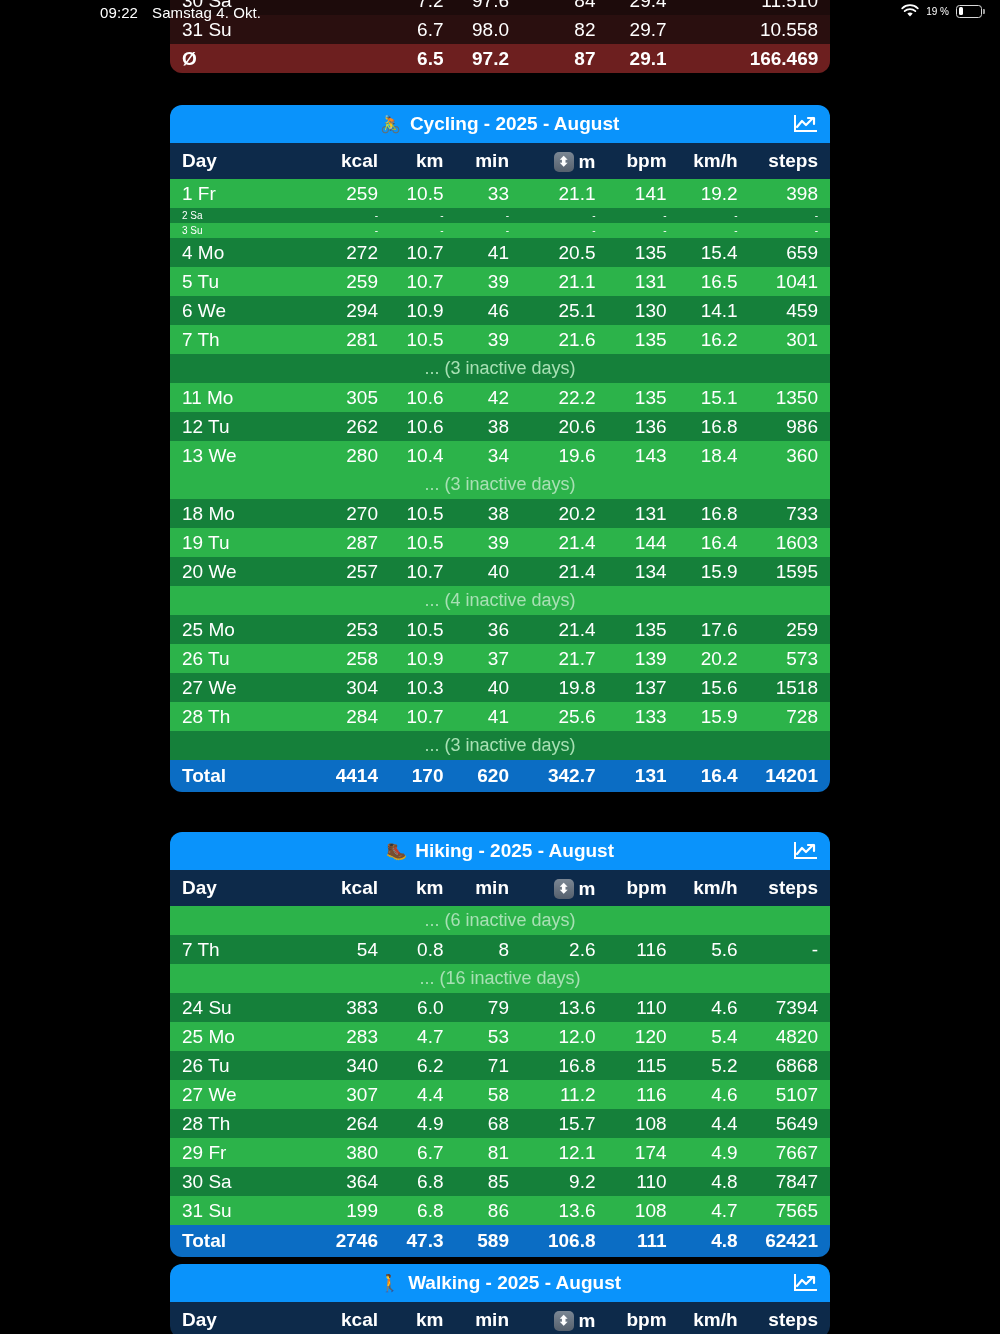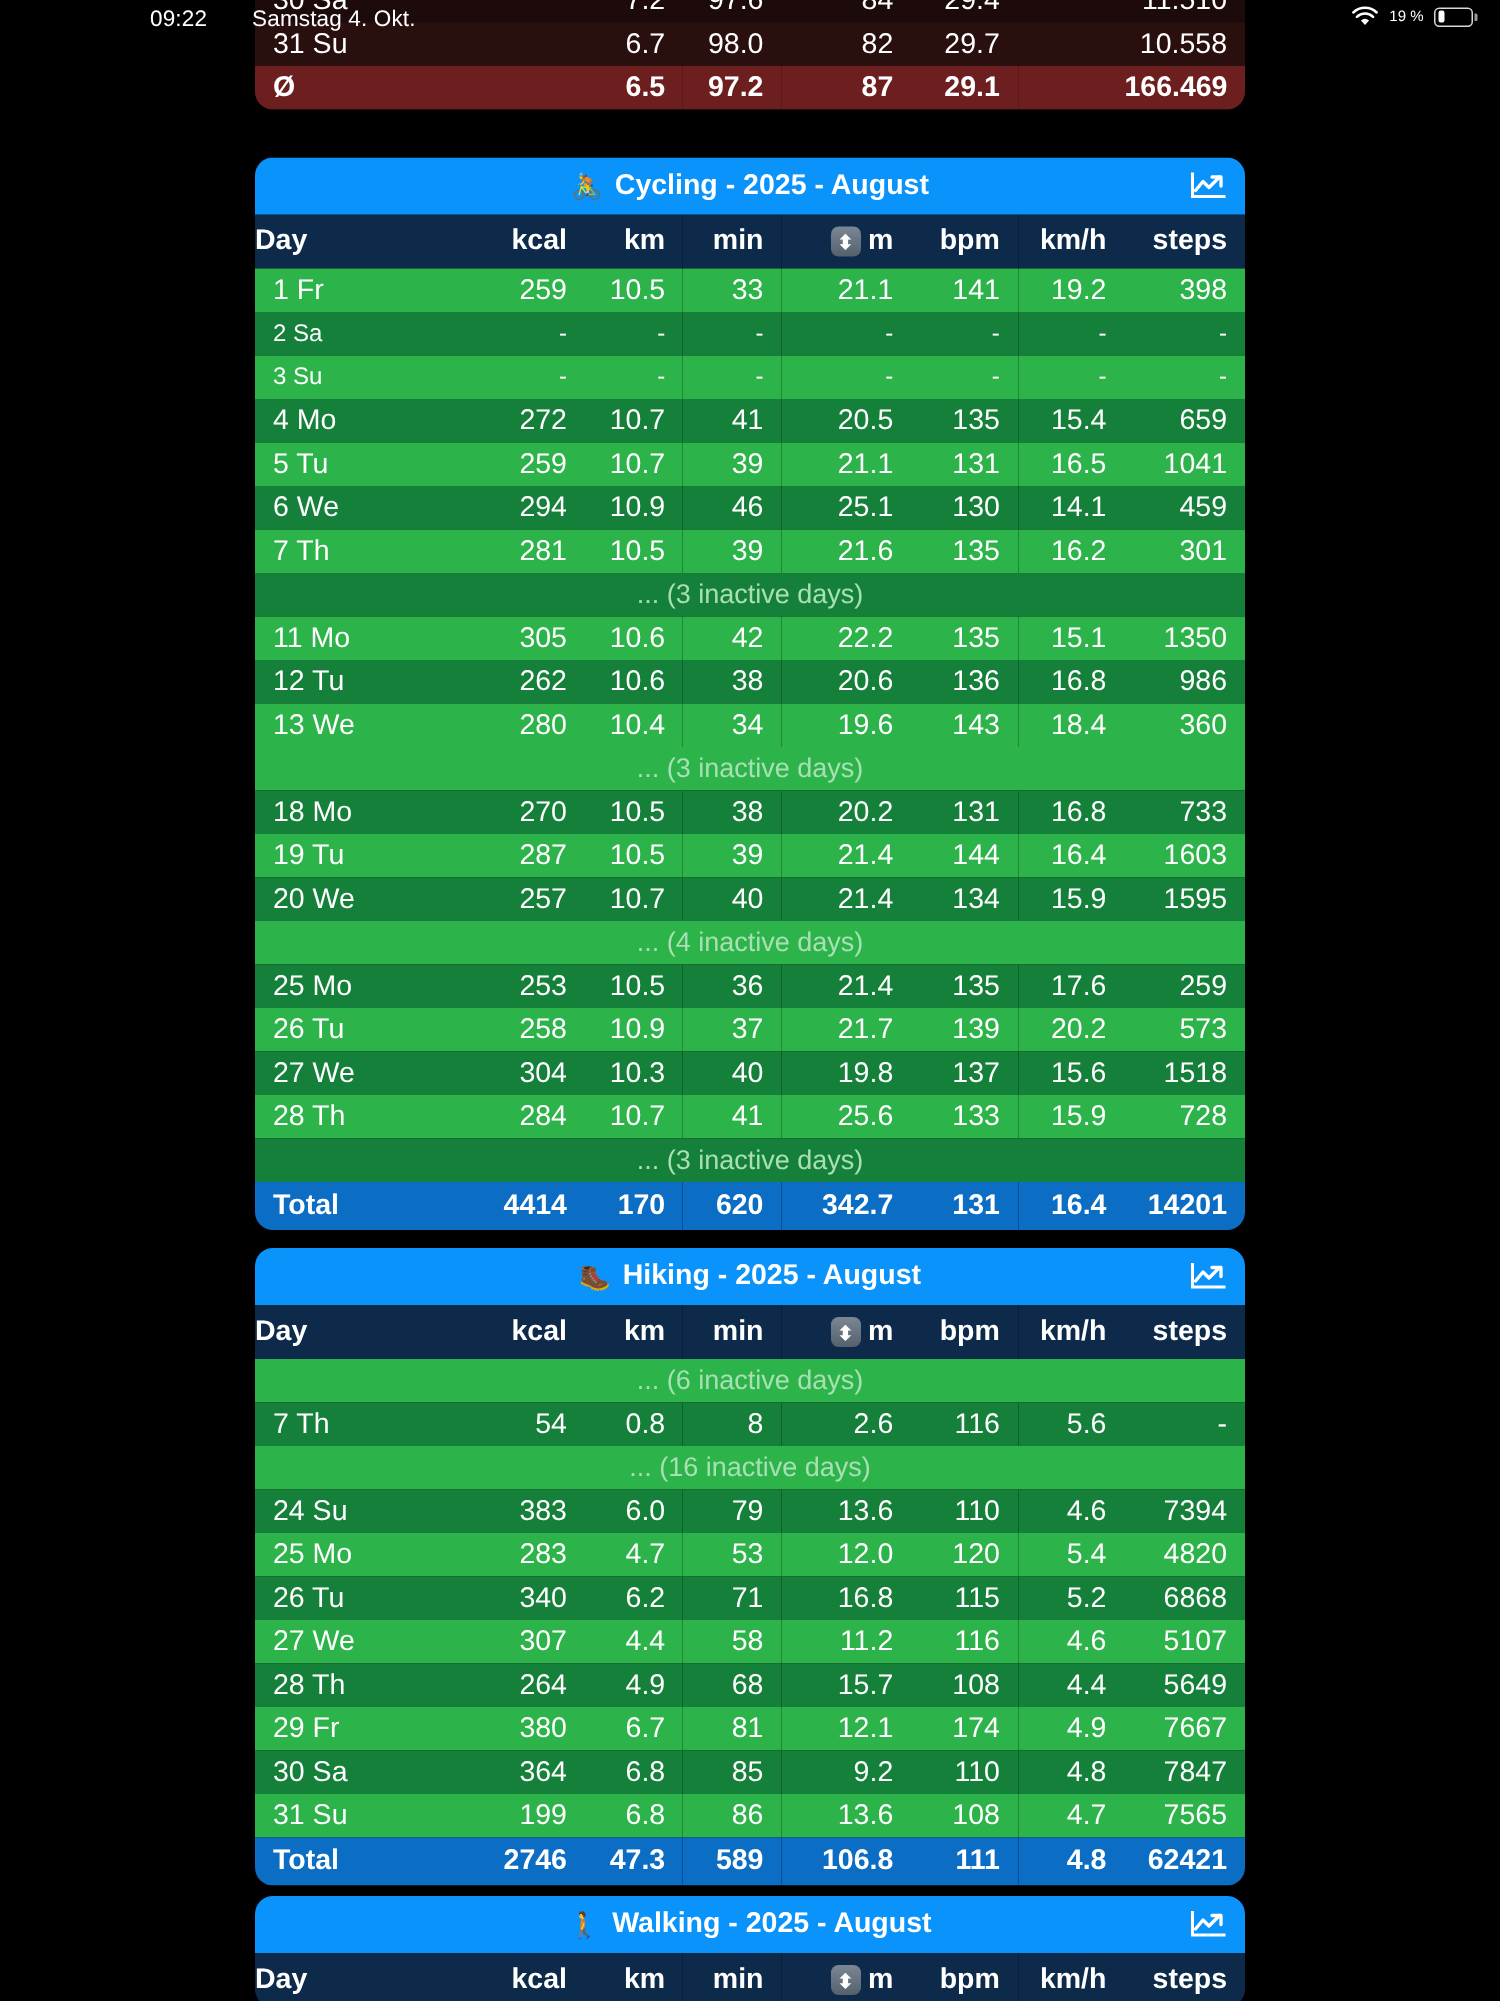--- a/index.html
+++ b/index.html
@@ -11,21 +11,21 @@
   }
   #screen { position:relative; width:1000px; height:1334px; background:#000; }
 
   
   .statusbar{
     position:absolute; top:0; left:0; width:1000px; height:30px;
     z-index:40; pointer-events:none;
   }
   .sb-left{
     position:absolute; left:100px; top:4px;
-    display:flex; align-items:center; gap:30px;
+    display:flex; align-items:center; gap:14px;
     color:#fff; font-size:15px; letter-spacing:.1px;
   }
   .sb-right{
     position:absolute; right:18px; top:4px;
     display:flex; align-items:center; gap:7px;
     color:#fff; font-size:10px;
   }
   .wifi-icon{ display:inline-block; width:18px; height:14px; }
   .batt{
     position:relative; width:26px; height:13px;
@@ -61,33 +61,33 @@
   }
 
   table{ width:100%; border-collapse:collapse; table-layout:fixed; }
   th, td{ padding:0; }
 
   thead tr{ background:#0d2a4a; }
   thead th{
     height:36px; color:#fff; font-size:19px; font-weight:bold;
     text-align:right; padding-right:12px; vertical-align:middle;
   }
-  thead th.col-day{ text-align:left; padding-right:0; }
+  thead th.col-day{ text-align:left; padding-left:12px; padding-right:0; }
 
   tbody td{
     height:29px; color:#fff; font-size:19px;
     text-align:right; padding-right:12px; vertical-align:middle;
     white-space:nowrap;
   }
   tbody td.col-day{ text-align:left; padding-left:12px; padding-right:0; }
 
   tr.r-odd  td{ background:#2cb34a; }
   tr.r-even td{ background:#15803a; }
 
-  tr.compact td{ height:29px; font-size:16px;margin-top:16px; }
+  tr.compact td{ height:15px; font-size:10px;margin-top:16px; }
 
   tr.inactive td{
     height:29px; text-align:center; padding:0;
     color:#a8e0b4; font-size:18px;
   }
   tr.inactive.r-odd td{ background:#2cb34a; }
   tr.inactive.r-even td{ background:#15803a; }
 
   tr.total td{
     background:#0b6dc4; font-weight:bold; height:32px; font-size:19px;

